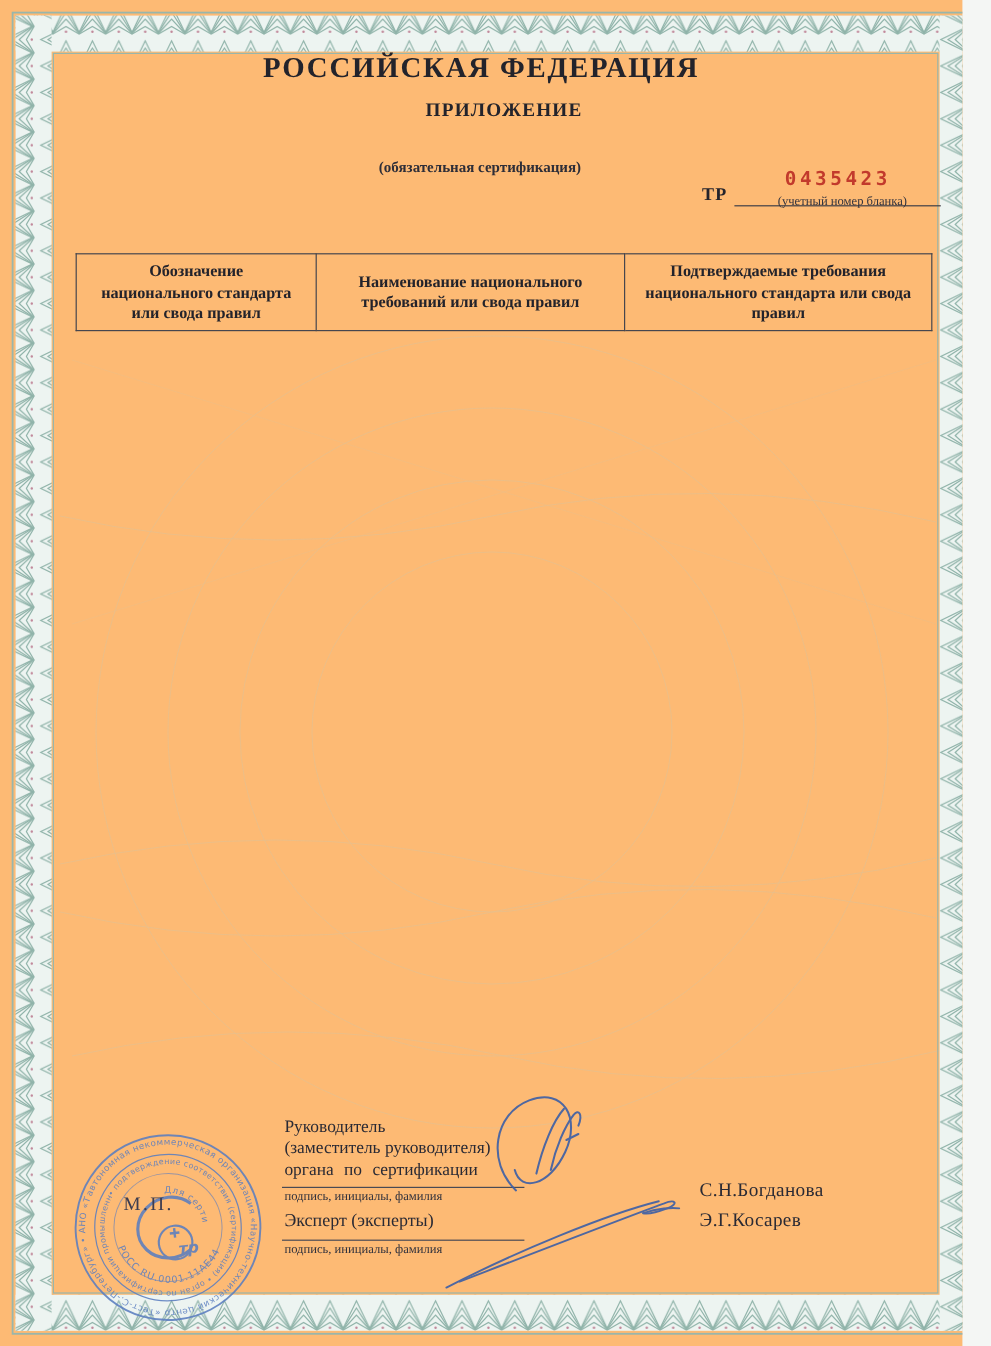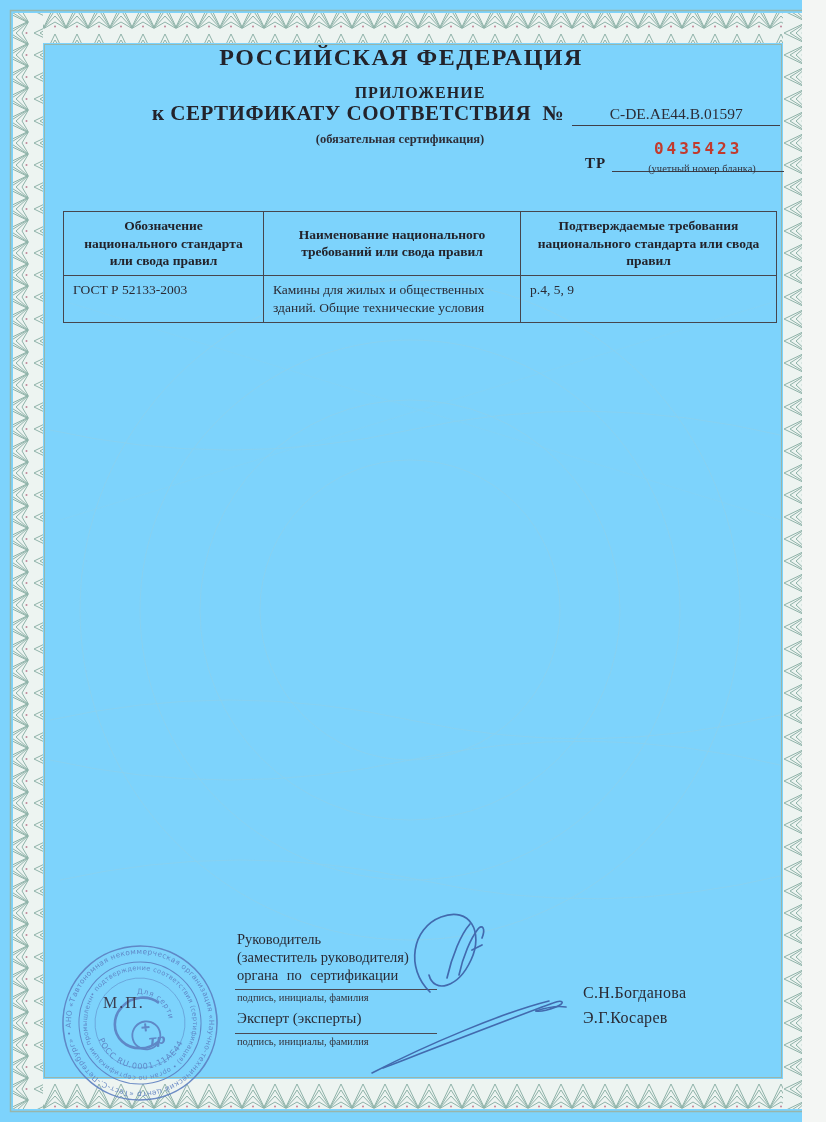--- a/index.html
+++ b/index.html
@@ -1,17 +1,17 @@
 <!DOCTYPE html>
 <html><head>
 <meta charset="utf-8">
 <style>
   html,body{margin:0;padding:0;}
   body{width:826px;height:1122px;background:#f4f6f4;font-family:"Liberation Serif",serif;color:#26262e;}
-  .page{position:relative;width:802px;height:1122px;background:#7dd3fc;overflow:hidden;}
+  .page{position:relative;width:802px;height:1122px;background:#fdba74;overflow:hidden;}
   .layer{position:absolute;left:0;top:0;width:826px;height:1122px;pointer-events:none;}
   .abs{position:absolute;}
   .title{font-weight:bold;font-size:24px;letter-spacing:1.5px;text-align:center;width:100%;top:44px;color:#23232b;}
   .appendix{font-weight:bold;font-size:16px;letter-spacing:1px;text-align:center;width:100%;top:84px;color:#23232b;padding-left:19px;}
   .certline{left:152px;top:101px;display:flex;align-items:flex-end;}
   .certlabel{font-weight:bold;font-size:21px;letter-spacing:.5px;white-space:pre;color:#23232b;}
   .certnum{display:inline-block;width:208px;text-align:center;font-size:15.5px;border-bottom:1.2px solid #3f3f48;padding-bottom:2px;margin-left:8px;color:#2c2c36;}
   .oblig{left:230px;top:132px;width:340px;text-align:center;font-weight:bold;font-size:12.5px;color:#2e2e38;font-family:Liberation Serif, serif;}
   .trline{left:585px;top:139px;display:flex;align-items:flex-end;}
   .trlabel{font-weight:bold;font-size:15px;letter-spacing:1px;color:#23232b;}
@@ -76,24 +76,20 @@
     <rect x="13" y="13" width="800" height="30" fill="url(#chevT)"></rect>
     <rect x="13" y="1079" width="800" height="30" fill="url(#chevT)"></rect>
     <rect x="13" y="13" width="30" height="1096" fill="url(#chevS)"></rect>
     <rect x="783" y="13" width="30" height="1096" fill="url(#chevS)"></rect>
     <rect x="44.5" y="44.5" width="737" height="1033" fill="none" stroke="#98b6ac" stroke-width="1"></rect>
   </svg>
 
   <div class="abs title">РОССИЙСКАЯ ФЕДЕРАЦИЯ</div>
   <div class="abs appendix">ПРИЛОЖЕНИЕ</div>
 
-  <div class="abs certline">
-    <span class="certlabel">к СЕРТИФИКАТУ СООТВЕТСТВИЯ  №</span>
-    <span class="certnum">C-DE.AE44.B.01597</span>
-  </div>
   <div class="abs oblig">(обязательная сертификация)</div>
 
   <div class="abs trline">
     <span class="trlabel">ТР</span>
     <span class="blanknum">0435423</span>
   </div>
   <div class="abs blankcap">(учетный номер бланка)</div>
 
 
   <table class="std">
@@ -103,25 +99,20 @@
         <col style="width:256px">
       </colgroup>
     <thead>
       <tr>
         <th>Обозначение национального стандарта или свода правил</th>
         <th>Наименование национального требований или свода правил</th>
         <th>Подтверждаемые требования национального стандарта или свода правил</th>
       </tr>
     </thead>
     <tbody>
-      <tr>
-        <td class="h2">ГОСТ Р 52133-2003</td>
-        <td class="h2">Камины для жилых и общественных зданий. Общие технические условия</td>
-        <td class="h2">р.4, 5, 9</td>
-      </tr>
     </tbody>
   </table>
 
   <div class="abs sigrole">
     <div>Руководитель</div>
     <div>(заместитель руководителя)</div>
     <div class="just">органа по сертификации</div>
   </div>
   <div class="abs sigline" style="top:989px;"></div>
   <div class="abs sigcap" style="top:992px;">подпись, инициалы, фамилия</div>

